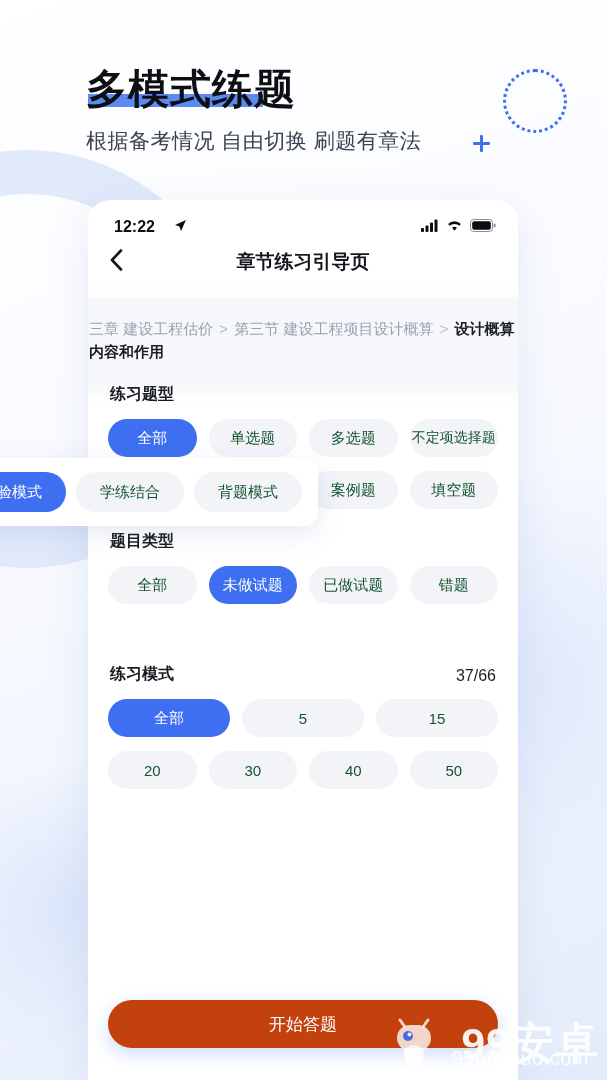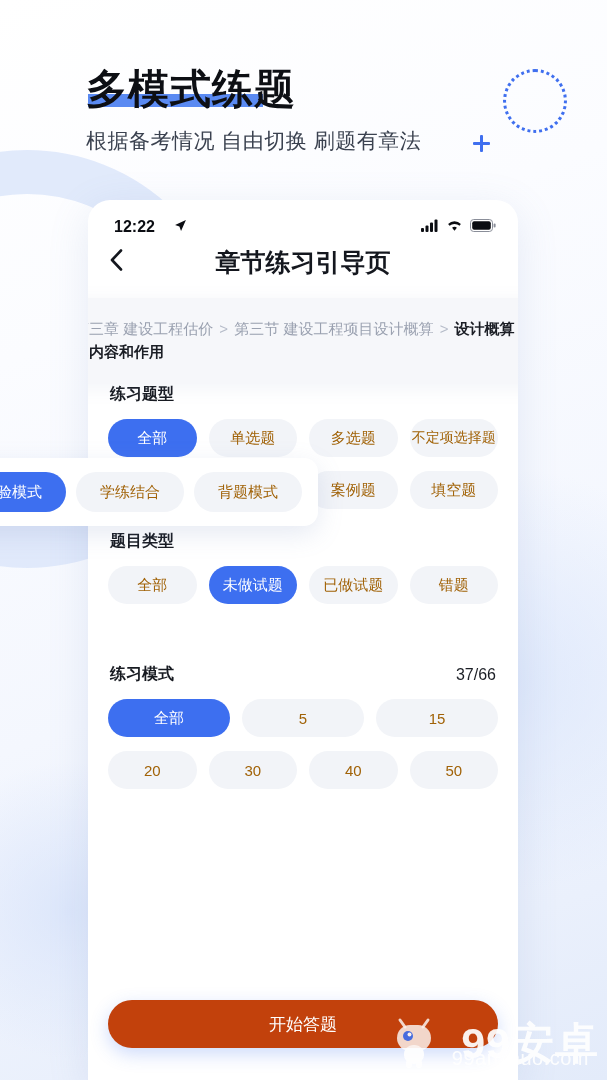--- a/index.html
+++ b/index.html
@@ -107,21 +107,21 @@
     display: flex; align-items: center;
   }
   .nav-back {
     position: absolute; left: 22px; top: 50%;
     transform: translateY(-50%);
     font-size: 24px; color: #1a1d24; font-weight: 500;
     line-height: 1;
   }
   .nav-title {
     width: 100%; text-align: center;
-    font-size: 25px; font-weight: bold; color: #14171e;
+    font-size: 19px; font-weight: bold; color: #14171e;
   }
 
   
   .crumb-card {
     position: absolute;
     left: -38px; top: 98px;
     width: 499px;
     box-sizing: border-box;
     padding: 19px 24px 20px 24px;
     background: #f6f7fa;
@@ -130,34 +130,34 @@
     font-size: 15px; line-height: 1.55;
   }
   .crumb-muted { color: #9aa1b0; }
   .crumb-sep { color: #b6bcc9; padding: 0 2px; }
   .crumb-current { color: #1b1e25; font-weight: bold; }
 
   .content { padding: 0 20px; margin-top: 96px; }
 
   .section { margin-top: 22px; }
   .section-head {
-    display: flex; align-items: center; justify-content: space-between;
+    display: flex; align-items: flex-end; justify-content: space-between;
     padding: 0 2px 0 2px;
   }
   .section-title { font-size: 16px; font-weight: bold; color: #171a21; }
   .section-count { font-size: 16px; color: #1b1e25; }
 
   .chip-row { display: flex; gap: 12px; margin-top: 14px; }
   .chip {
     flex: 1 1 0;
     height: 38px;
     display: flex; align-items: center; justify-content: center;
     border-radius: 19px;
     background: #f2f4f8;
-    color: #a16207;
+    color: #14532d;
     font-size: 15px;
     white-space: nowrap;
   }
   .chip.sm { font-size: 14px; }
   .chip.active {
     background: #3d6ff0;
     color: #ffffff;
   }
 
   

